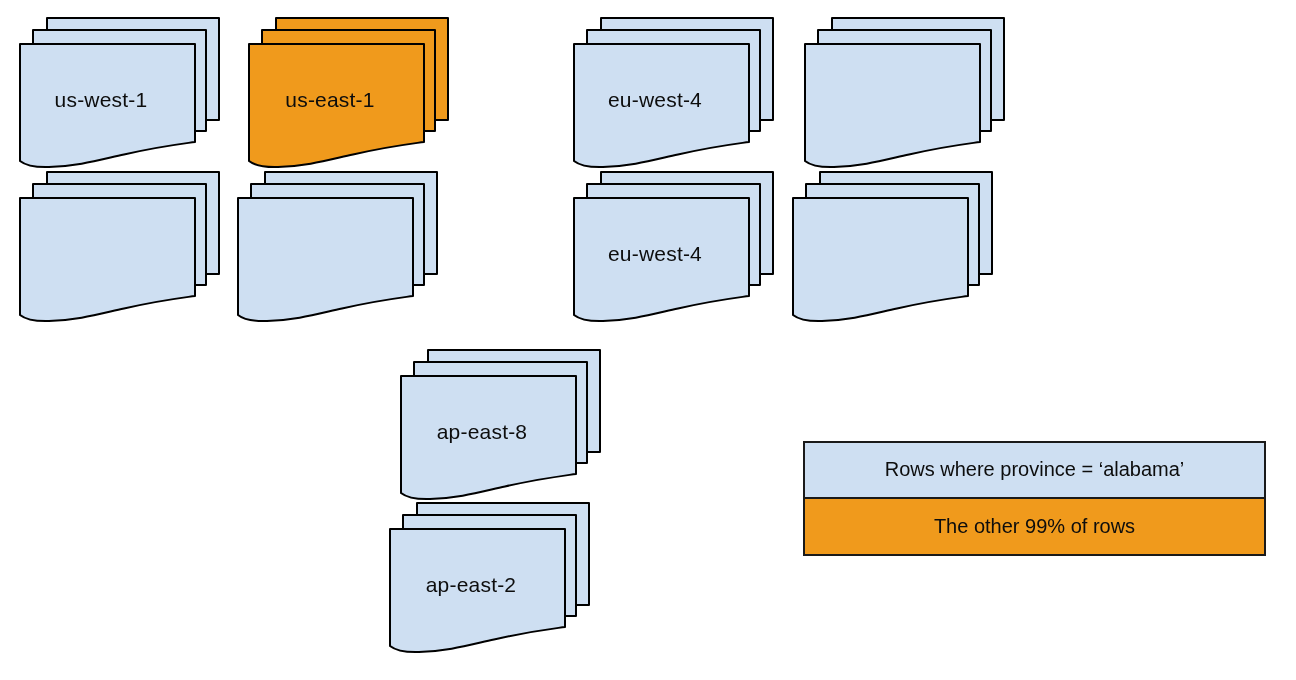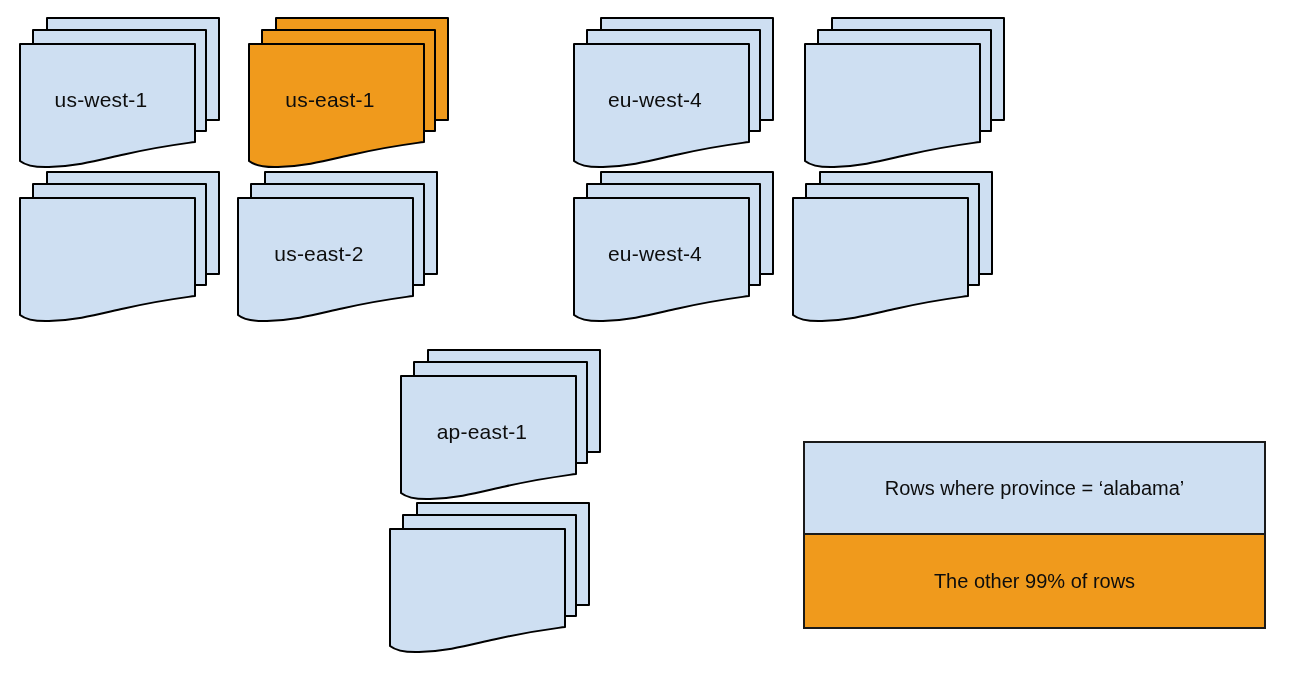--- a/index.html
+++ b/index.html
@@ -33,21 +33,21 @@
     width: 162px; height: 112px;
     display: flex; align-items: center; justify-content: center;
     font-size: 21px;
     letter-spacing: 0.2px;
     color: var(--text);
     white-space: nowrap;
   }
   .legend {
     position: absolute;
     left: 803px; top: 441px;
-    width: 463px; height: 188px;
+    width: 463px; height: 115px;
     border: 2px solid var(--legend-border);
     display: flex; flex-direction: column;
   }
   .legend-row {
     flex: 1 1 50%;
     display: flex; align-items: center; justify-content: center;
     font-size: 20px;
     color: var(--text);
   }
   .legend-row.blue { background: var(--doc-blue); border-bottom: 2px solid var(--legend-border); }
@@ -98,21 +98,20 @@
     <path class="doc" d="M1,27 H176 V125 C158,127.5 140,129.5 105,137.5 C80,143 60,149 30,150 C14,150.5 6,148 1,144 Z"></path>
   </svg>
 </div>
 
 <div class="stack blue" style="left:237px;top:171px">
   <svg viewBox="0 0 202 152" width="202" height="152" aria-hidden="true">
     <rect class="doc" x="28" y="1" width="172" height="102"></rect>
     <rect class="doc" x="14" y="13" width="173" height="101"></rect>
     <path class="doc" d="M1,27 H176 V125 C158,127.5 140,129.5 105,137.5 C80,143 60,149 30,150 C14,150.5 6,148 1,144 Z"></path>
   </svg>
-  <div class="stack-label">us-east-2</div>
 </div>
 
 <div class="stack blue" style="left:573px;top:171px">
   <svg viewBox="0 0 202 152" width="202" height="152" aria-hidden="true">
     <rect class="doc" x="28" y="1" width="172" height="102"></rect>
     <rect class="doc" x="14" y="13" width="173" height="101"></rect>
     <path class="doc" d="M1,27 H176 V125 C158,127.5 140,129.5 105,137.5 C80,143 60,149 30,150 C14,150.5 6,148 1,144 Z"></path>
   </svg>
   <div class="stack-label">eu-west-4</div>
 </div>
@@ -124,29 +123,30 @@
     <path class="doc" d="M1,27 H176 V125 C158,127.5 140,129.5 105,137.5 C80,143 60,149 30,150 C14,150.5 6,148 1,144 Z"></path>
   </svg>
 </div>
 
 <div class="stack blue" style="left:400px;top:349px">
   <svg viewBox="0 0 202 152" width="202" height="152" aria-hidden="true">
     <rect class="doc" x="28" y="1" width="172" height="102"></rect>
     <rect class="doc" x="14" y="13" width="173" height="101"></rect>
     <path class="doc" d="M1,27 H176 V125 C158,127.5 140,129.5 105,137.5 C80,143 60,149 30,150 C14,150.5 6,148 1,144 Z"></path>
   </svg>
-  <div class="stack-label">ap-east-1</div>
+  <div class="stack-label">ap-east-8</div>
 </div>
 
 <div class="stack blue" style="left:389px;top:502px">
   <svg viewBox="0 0 202 152" width="202" height="152" aria-hidden="true">
     <rect class="doc" x="28" y="1" width="172" height="102"></rect>
     <rect class="doc" x="14" y="13" width="173" height="101"></rect>
     <path class="doc" d="M1,27 H176 V125 C158,127.5 140,129.5 105,137.5 C80,143 60,149 30,150 C14,150.5 6,148 1,144 Z"></path>
   </svg>
+  <div class="stack-label">ap-east-2</div>
 </div>
 
 <div class="legend">
   <div class="legend-row blue">
     <span>Rows where province = ‘alabama’</span>
   </div>
   <div class="legend-row orange">
     <span>The other 99% of rows</span>
   </div>
 </div>

